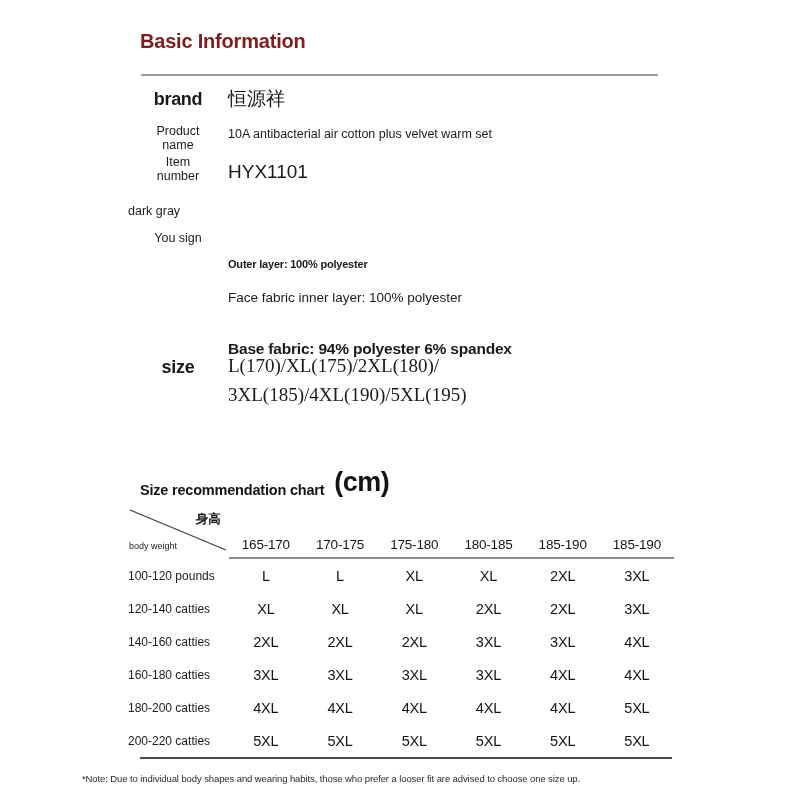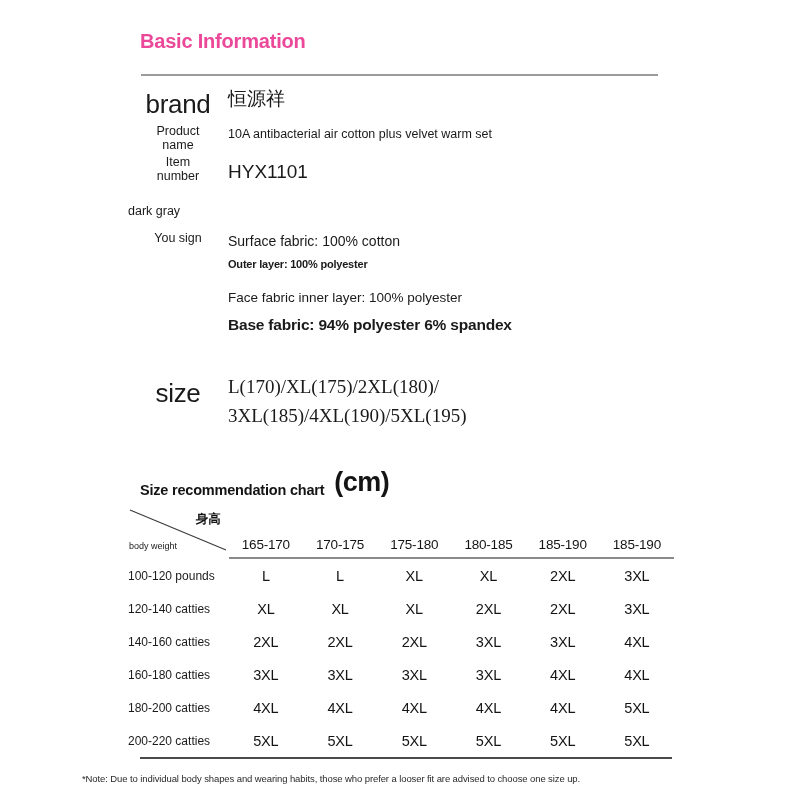--- a/index.html
+++ b/index.html
@@ -23,21 +23,21 @@
   }
 
   
   .section-title {
     position: absolute;
     left: 140px;
     top: 30px;
     font-size: 20px;
     font-weight: bold;
     letter-spacing: -0.2px;
-    color: #ec4899;
+    color: #7f1d1d;
   }
   .title-rule {
     position: absolute;
     left: 141px;
     top: 74px;
     width: 517px;
     height: 2px;
     background: #9b9b9b;
   }
 
@@ -60,57 +60,57 @@
     line-height: 1.08;
     color: #1a1a1a;
   }
   .val {
     flex: 1 1 auto;
     padding-right: 2px;
     line-height: 1.15;
     color: #1a1a1a;
   }
 
-  .lbl-big { font-size: 26px; font-weight: normal; letter-spacing: -0.3px; }
+  .lbl-big { font-size: 18px; font-weight: bold; letter-spacing: -0.3px; }
   .lbl-sm  { font-size: 12.5px; }
 
   .val-cn     { font-size: 19px; }
   .val-name   { font-size: 12.5px; }
   .val-item   { font-size: 19px; }
   .val-color  { font-size: 12.5px; }
   .val-f1     { font-size: 14px; }
   .val-f2     { font-size: 11px; font-weight: bold; letter-spacing: -0.2px; }
   .val-f3     { font-size: 13.5px; }
   .val-f4     { font-size: 15.5px; font-weight: bold; letter-spacing: -0.2px; }
   .val-size   { font-size: 19px; line-height: 1.5; font-family: Liberation Serif, serif; }
 
   .row-brand   { height: 34px; }
   .row-name    { height: 33px; }
   .row-item    { height: 40px; }
   .row-color   { height: 33px; }
   .row-fab1    { height: 28px; }
   .row-fab2    { height: 30px; }
   .row-fab3    { height: 28px; }
   .row-fab4    { height: 36px; }
-  .row-size    { height: 60px; margin-top: 21px; }
+  .row-size    { height: 60px; }
 
   .row-brand  .lbl { padding-top: 2px; }
   .row-name   .lbl { padding-top: 3px; }
   .row-item   .lbl { padding-top: 1px; }
   .row-color  .lbl { padding-top: 2px; }
   .row-fab1   .lbl { padding-top: 4px; }
   .row-size   .lbl { padding-top: 8px; }
 
   .row-name .val  { padding-top: 5px; }
   .row-item .val  { padding-top: 6px; }
   .row-color .val { padding-top: 9px; }
   .row-fab1 .val  { padding-top: 5px; }
   .row-fab2 .val  { padding-top: 2px; }
   .row-fab3 .val  { padding-top: 4px; }
-  .row-fab4 .val  { padding-top: 2px; }
+  .row-fab4 .val  { padding-top: 2px; margin-top: 24px; }
   .row-size .val  { padding-top: 2px; }
 
   
   .chart-caption {
     position: absolute;
     left: 140px;
     top: 467px;
     display: flex;
     align-items: flex-end;
     gap: 10px;
@@ -260,21 +260,20 @@
       </div>
       <div class="val val-item">HYX1101</div>
     </div>
 
     <div class="info-row row-color">
       <div class="val val-color">dark gray</div>
     </div>
 
     <div class="info-row row-fab1">
       <div class="lbl lbl-sm">You sign</div>
-      <div class="val val-f1">Surface fabric: 100% cotton</div>
     </div>
 
     <div class="info-row row-fab2">
       <div class="lbl lbl-sm"></div>
       <div class="val val-f2">Outer layer: 100% polyester</div>
     </div>
 
     <div class="info-row row-fab3">
       <div class="lbl lbl-sm"></div>
       <div class="val val-f3">Face fabric inner layer: 100% polyester</div>

